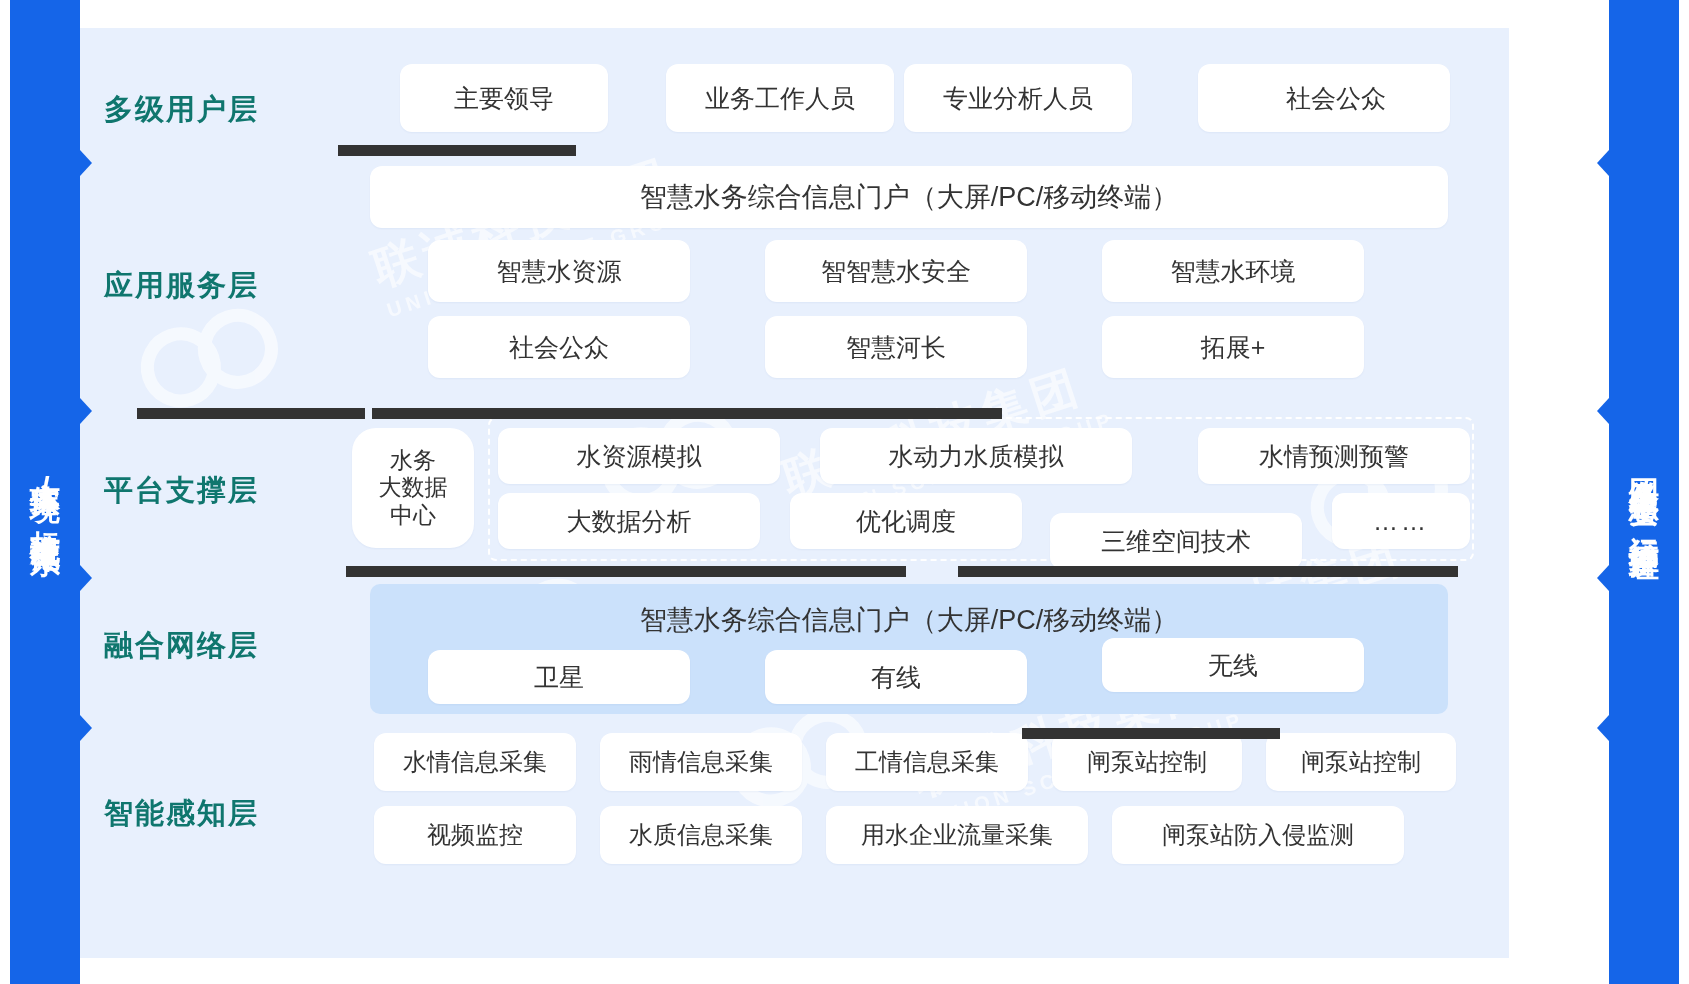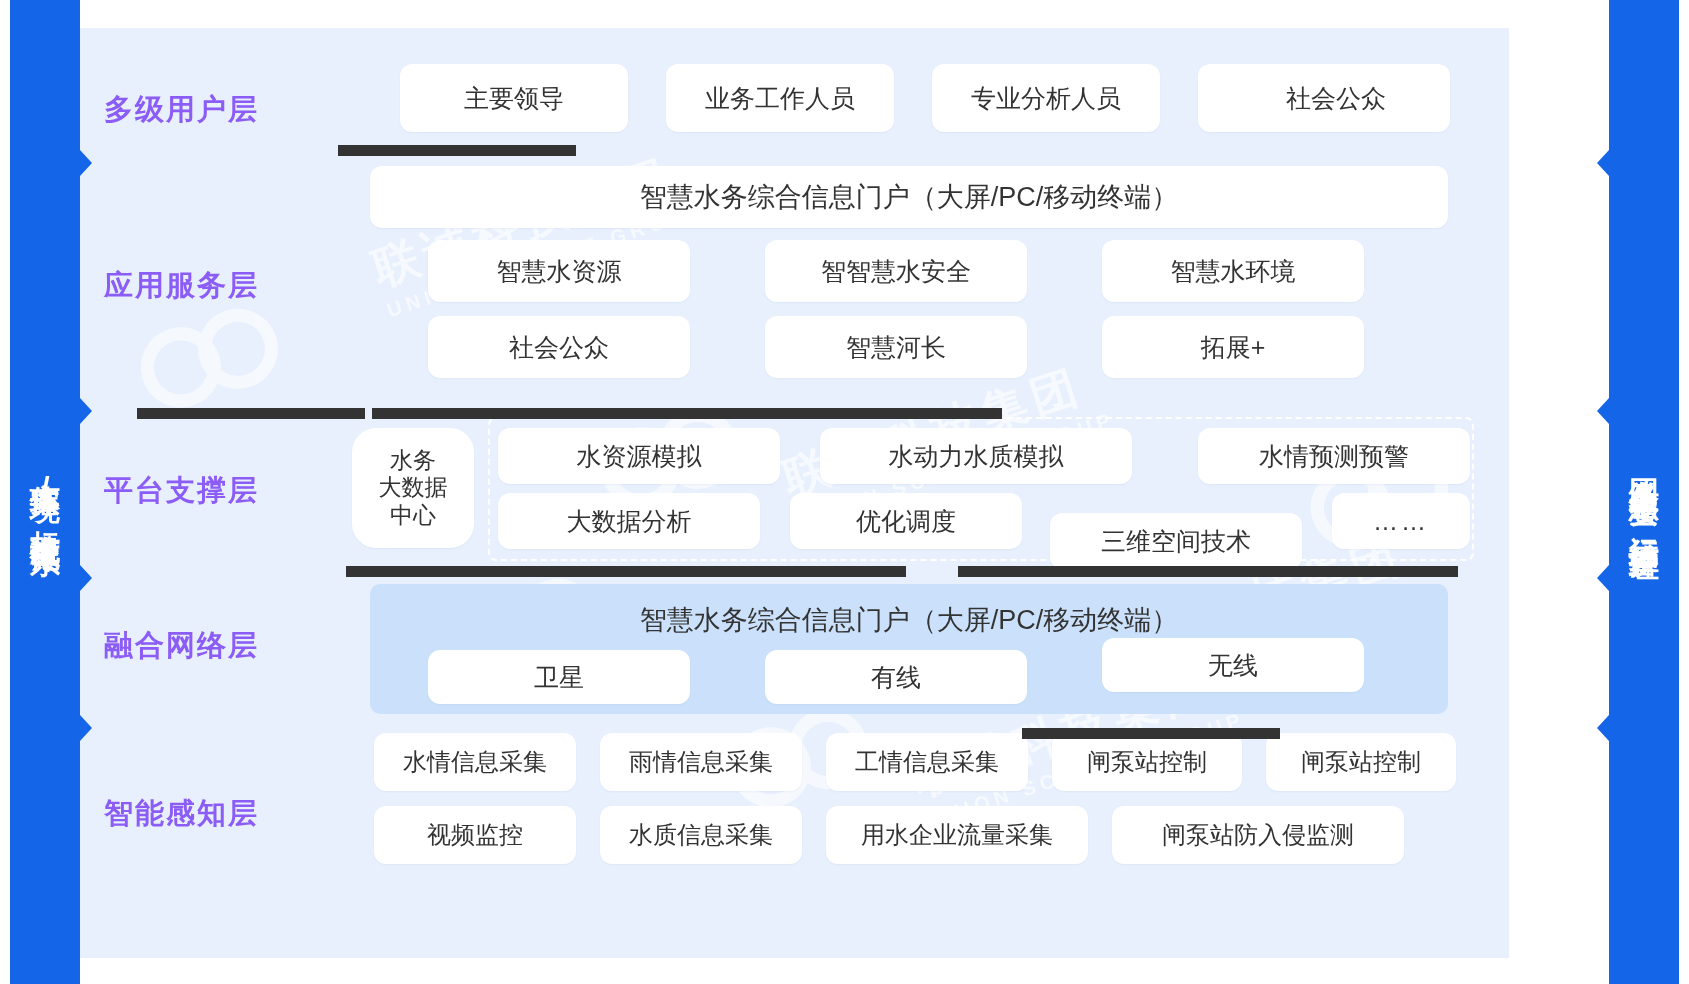--- a/index.html
+++ b/index.html
@@ -50,21 +50,21 @@
   }
   .wm-ring span{
     display:inline-block;width:54px;height:54px;border:13px solid #ffffff;
     border-radius:50%;
   }
   .wm-ring span+span{margin-left:-20px;}
 
   
   .row{position:absolute;z-index:3;}
   .row-label{
-    position:absolute;z-index:4;color:#8b5cf6;font-size:29px;font-weight:700;
+    position:absolute;z-index:4;color:#0f766e;font-size:29px;font-weight:700;
     letter-spacing:2px;white-space:nowrap;
   }
 
   .chip{
     background:#ffffff;border-radius:12px;
     display:flex;align-items:center;justify-content:center;
     color:#333333;font-size:25px;white-space:nowrap;
     box-shadow:0 1px 2px rgba(20,60,130,.05);
   }
   .chip.sm{font-size:24px;}
@@ -126,23 +126,23 @@
     </div>
     <div class="wm-ring" style="left:650px;top:690px;transform:rotate(-18deg);"><span></span><span></span></div>
     <div class="wm" style="left:830px;top:670px;transform:rotate(-18deg);">
       <span class="wm-cn">联诚科技集团</span>
       <span class="wm-en">UNION SCIENCE GROUP</span>
     </div>
     <div class="wm-ring" style="left:1230px;top:430px;transform:rotate(-18deg);"><span></span><span></span></div>
 
     <div class="row-label" style="left:24px;top:62px;">多级用户层</div>
     <div class="row" style="left:320px;top:36px;">
-      <div class="chip" style="position:absolute;left:0;top:0;width:228px;height:68px;">主要领导</div>
+      <div class="chip" style="position:absolute;left:0;top:0;width:208px;height:68px;">主要领导</div>
       <div class="chip" style="position:absolute;left:266px;top:0;width:228px;height:68px;">业务工作人员</div>
-      <div class="chip" style="position:absolute;left:532px;top:0;width:228px;height:68px;">专业分析人员</div>
+      <div class="chip" style="position:absolute;left:504px;top:0;width:228px;height:68px;">专业分析人员</div>
       <div class="chip" style="position:absolute;left:798px;top:0;width:228px;height:68px;padding-left:24px;">社会公众</div>
     </div>
     <div class="bar" style="left:258px;top:117px;width:238px;"></div>
 
     <div class="row-label" style="left:24px;top:238px;">应用服务层</div>
     <div class="chip" style="position:absolute;left:290px;top:138px;width:1078px;height:62px;font-size:27px;z-index:3;">智慧水务综合信息门户（大屏/PC/移动终端）</div>
 
     <div class="row" style="left:348px;top:212px;">
       <div class="chip" style="position:absolute;left:0;top:0;width:262px;height:62px;">智慧水资源</div>
       <div class="chip" style="position:absolute;left:337px;top:0;width:262px;height:62px;">智智慧水安全</div>

